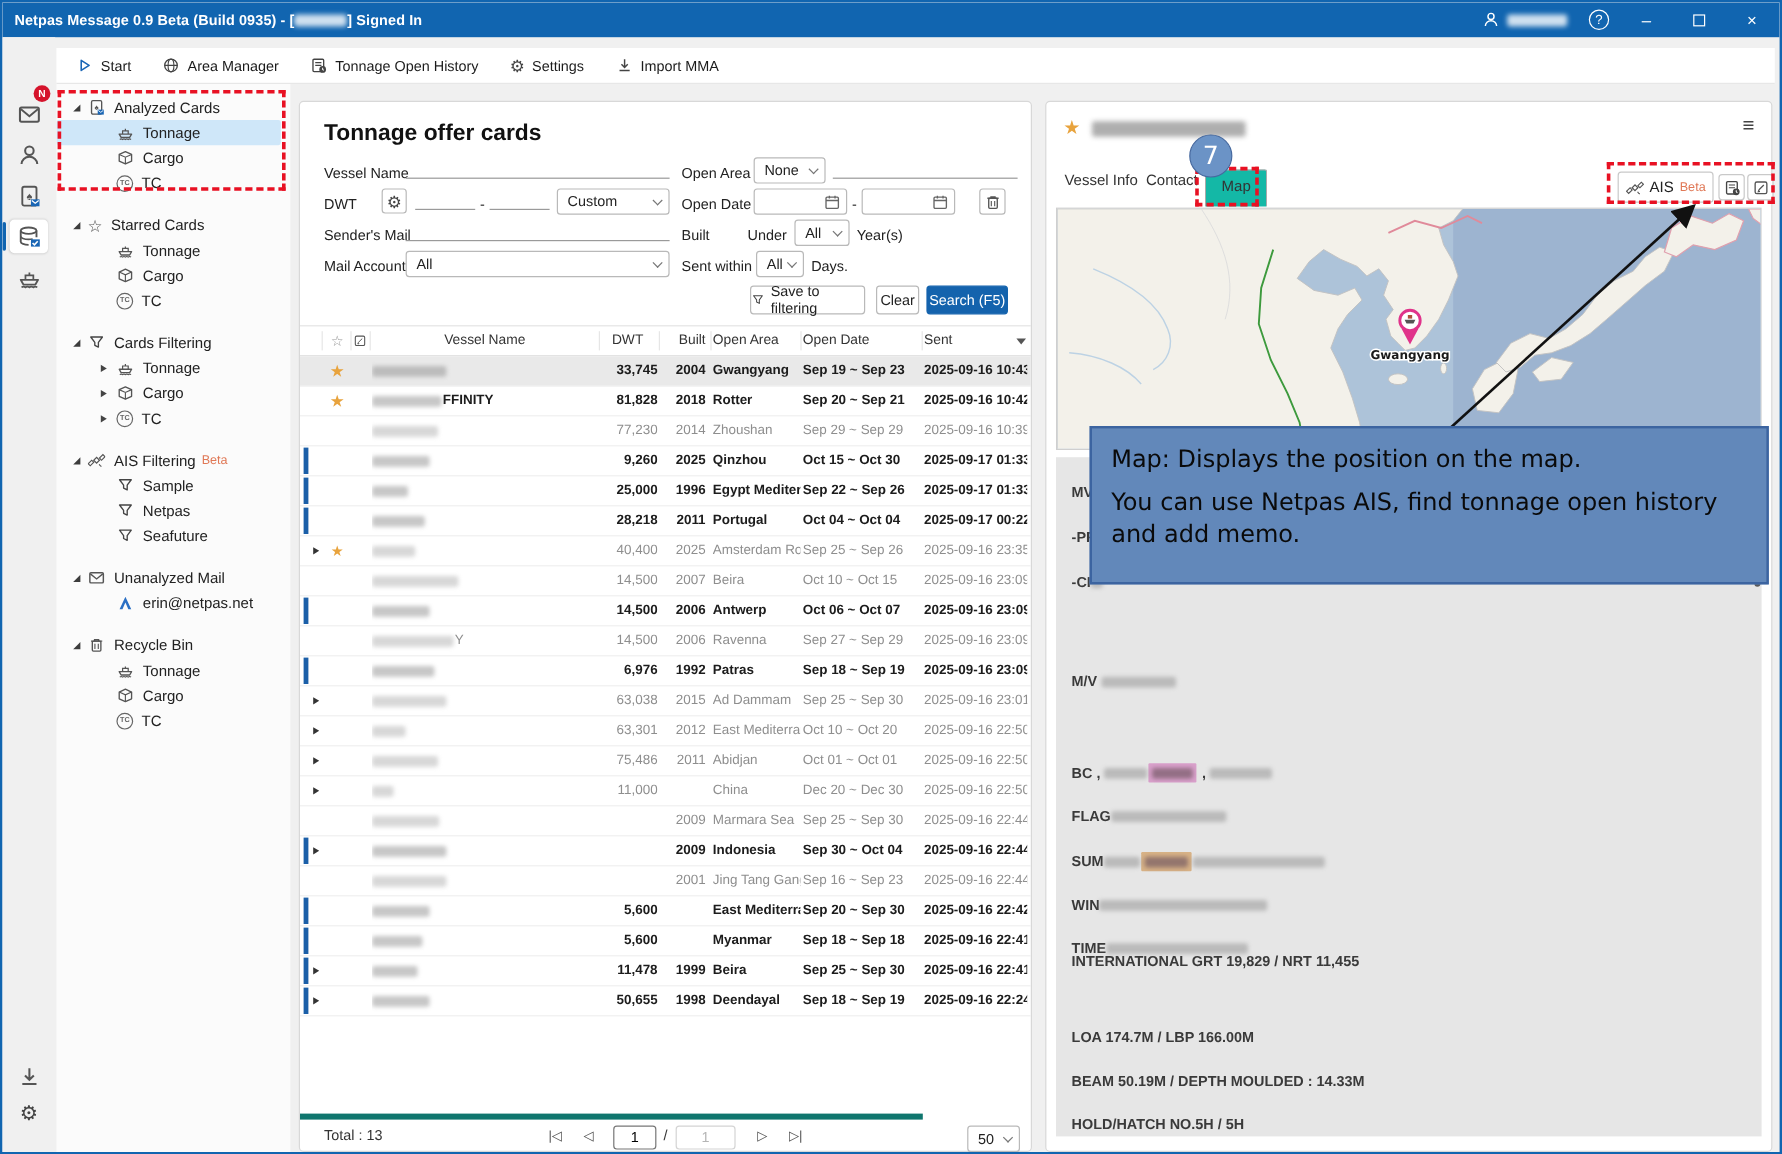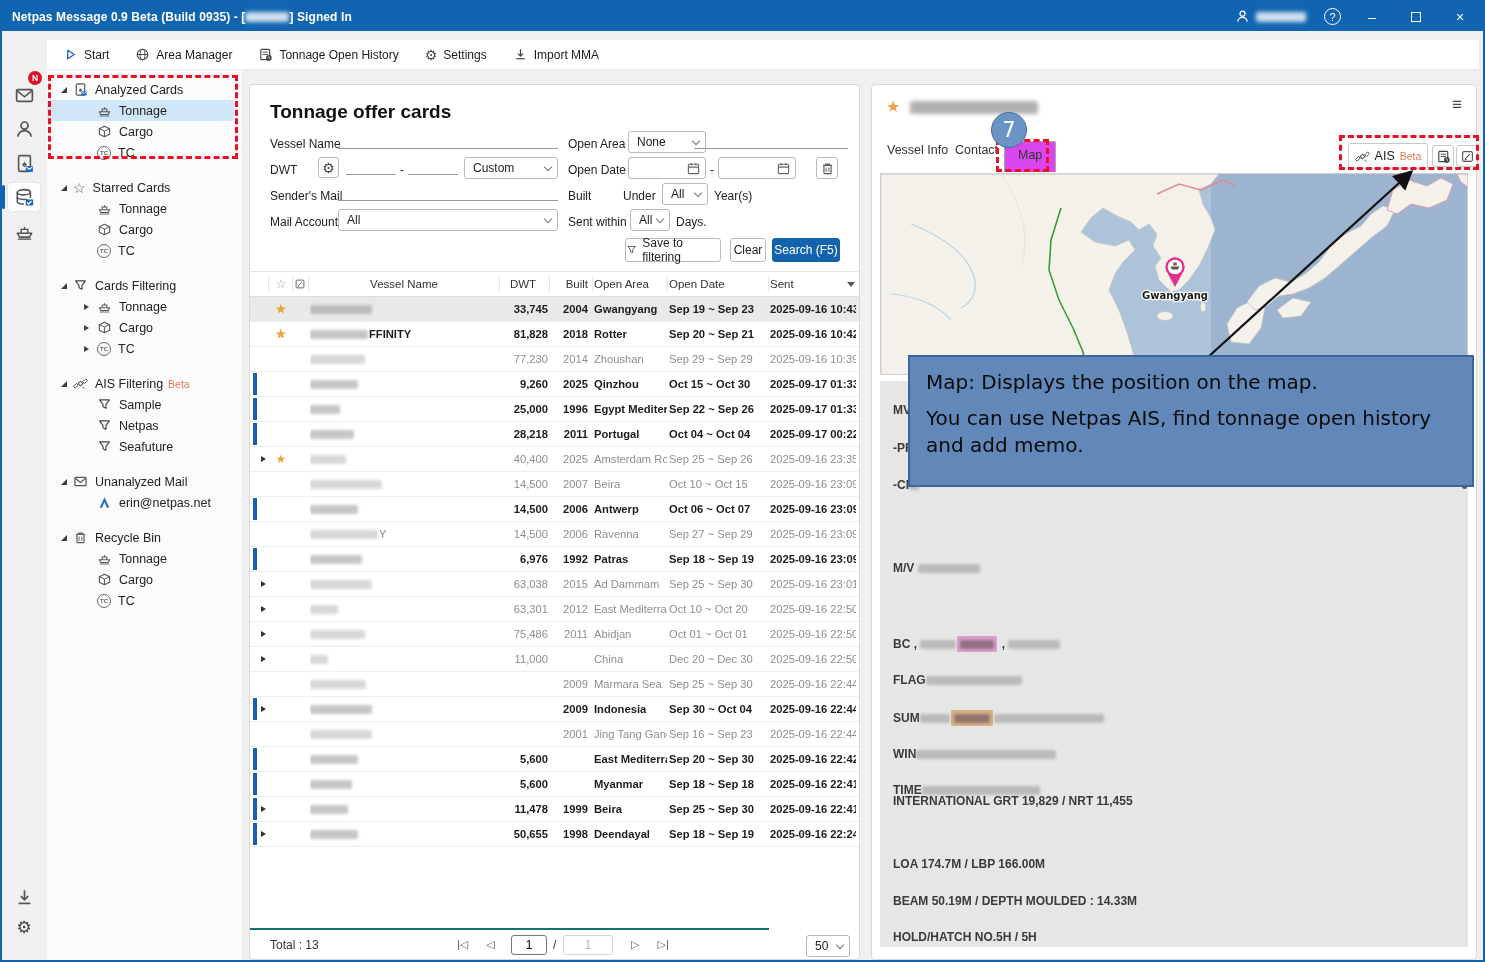--- a/index.html
+++ b/index.html
@@ -92,36 +92,36 @@
   .trow2 .c-star { color:#e8a33d; font-size:12px; }
   .rx2 { display:inline-block; height:9px; border-radius:2px; background:#8f8f8f; opacity:.5; filter:blur(1.6px); vertical-align:middle; }
   .trow2.dim .rx2 { background:#b0b0b0; }
   .nsfx { margin-left:1px; }
   .chip { display:inline-block; padding:1px 3px; border-radius:1px; margin:0 1px; }
   .chip.hl-pink { background:#d9a0cb; }
   .chip.hl-orange { background:#d8b286; }
   .chip .rx2 { background:#6f5560; opacity:.65; }
 
   
-  #pager { position:absolute; left:0; bottom:0; width:519px; height:31px; border-top:2px solid #0f766e; font-size:12px; color:#333; }
+  #pager { position:absolute; left:0; bottom:0; width:519px; height:31px; border-top:5px solid #0f766e; font-size:12px; color:#333; }
   #pager .pg { position:absolute; top:0; height:100%; display:flex; align-items:center; }
   .pgbtn { color:#555; font-size:11px; margin:0 9px; cursor:default; }
   #page-input { position:absolute; left:261px; top:5px; width:36px; height:20px; border:1px solid #777; border-radius:3px; text-align:center; font-size:12px; font-family:inherit; }
   #page-total-box { position:absolute; left:313px; top:5px; width:50px; height:20px; border:1px solid #d4d4d4; border-radius:3px; color:#b5b5b5;
     display:flex; align-items:center; justify-content:center; font-size:12px; }
   #pgsize { left:556px; top:5px; width:44px; }
 
   
   #rp-head { position:absolute; left:0; top:0; width:100%; height:46px; }
   #rp-star { position:absolute; left:14px; top:12px; color:#e8a33d; font-size:16px; }
   .rx-title { position:absolute; left:38px; top:16px; width:128px; height:13px; background:#6d6d6d; opacity:.55; filter:blur(2.2px); border-radius:2px; }
   #rp-menu { position:absolute; right:14px; top:10px; font-size:17px; color:#444; }
   #rp-tabs { position:absolute; left:0; top:46px; width:100%; height:42px; }
   .rtab { position:absolute; top:12px; font-size:12.5px; color:#333; cursor:default; }
-  .rtab.active { top:10px; background:#d946ef; border:1px solid #a9a9a9; border-bottom:none; padding:6px 13px 10px 13px; border-radius:2px 2px 0 0; }
+  .rtab.active { top:10px; background:#14b8a6; border:1px solid #a9a9a9; border-bottom:none; padding:6px 13px 10px 13px; border-radius:2px 2px 0 0; }
   #ais-btn { position:absolute; left:476px; top:12px; width:80px; height:26px; border:1px solid #c9c9c9; border-radius:3px;
     display:flex; align-items:center; justify-content:center; gap:5px; font-size:12.5px; color:#222; background:#fff; }
   #ais-btn .beta-txt { margin-left:0; }
   .miniicbtn { position:absolute; top:14px; width:22px; height:22px; border:1px solid #c9c9c9; border-radius:3px; background:#fff;
     display:flex; align-items:center; justify-content:center; }
   #map-box { position:absolute; left:8px; top:88px; width:588px; height:202px; border:1px solid #cfcfcf; overflow:hidden; }
   #rp-content { position:absolute; left:8px; top:296px; width:588px; height:566px; background:#e6e6e6; }
   .dline { position:absolute; left:13px; font-size:12px; font-weight:600; color:#3a3a3a; white-space:nowrap; }
   #rp-scroll { position:absolute; right:1px; top:12px; width:5px; height:96px; background:#5a5a5a; border-radius:3px; }
 
@@ -484,21 +484,21 @@
     <span class="flabel" style="left:20px;top:104px">Sender's Mail</span>
     <span class="uline" style="left:88px;top:98px;width:220px"></span>
 
     <span class="flabel" style="left:20px;top:130px">Mail Account</span>
     <span class="dd" style="left:88px;top:124px;width:220px">
         <span>All</span>
         <span class="chev"></span>
       </span>
 
     <span class="flabel" style="left:318px;top:52px">Open Area</span>
-    <span class="dd" style="left:378px;top:46px;width:78px">
+    <span class="dd" style="left:378px;top:46px;width:60px">
         <span>None</span>
         <span class="chev"></span>
       </span>
     <span class="uline" style="left:444px;top:46px;width:154px"></span>
 
     <span class="flabel" style="left:318px;top:78px">Open Date</span>
     <span class="datebox" style="left:378px;top:72px;width:78px">
         <svg class="ic">
           <use href="#sym-calendar"></use>
         </svg>

